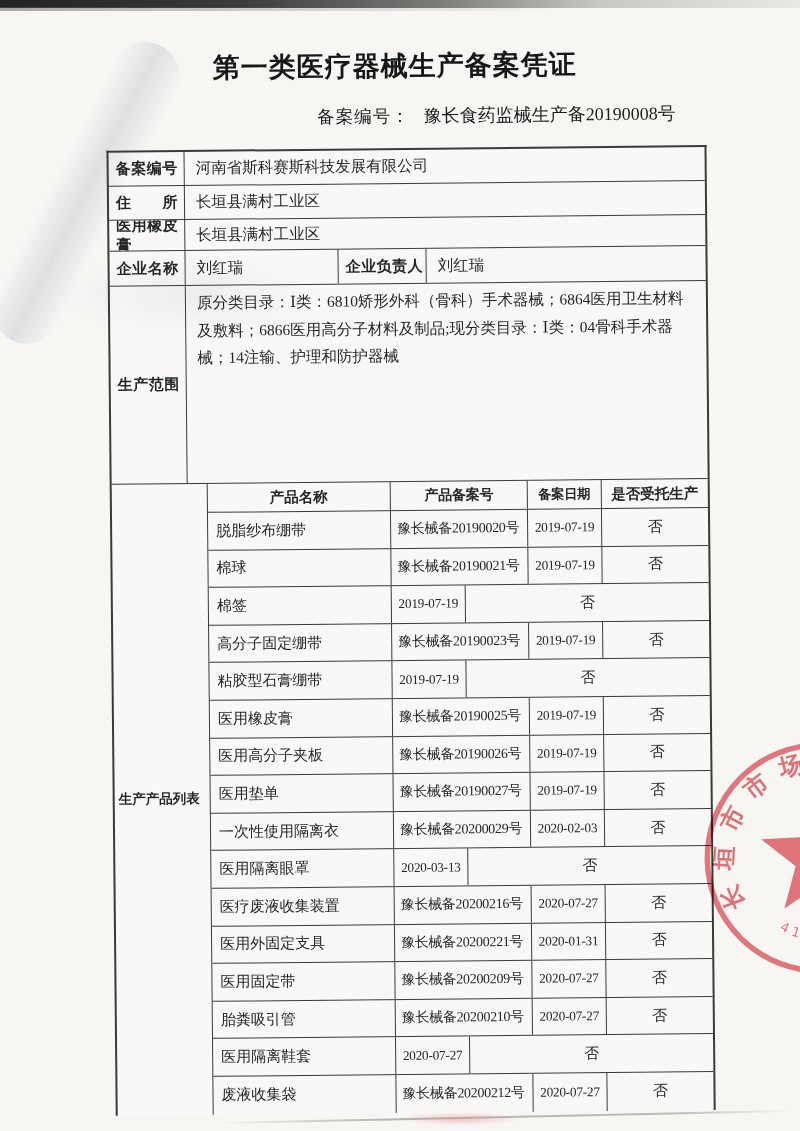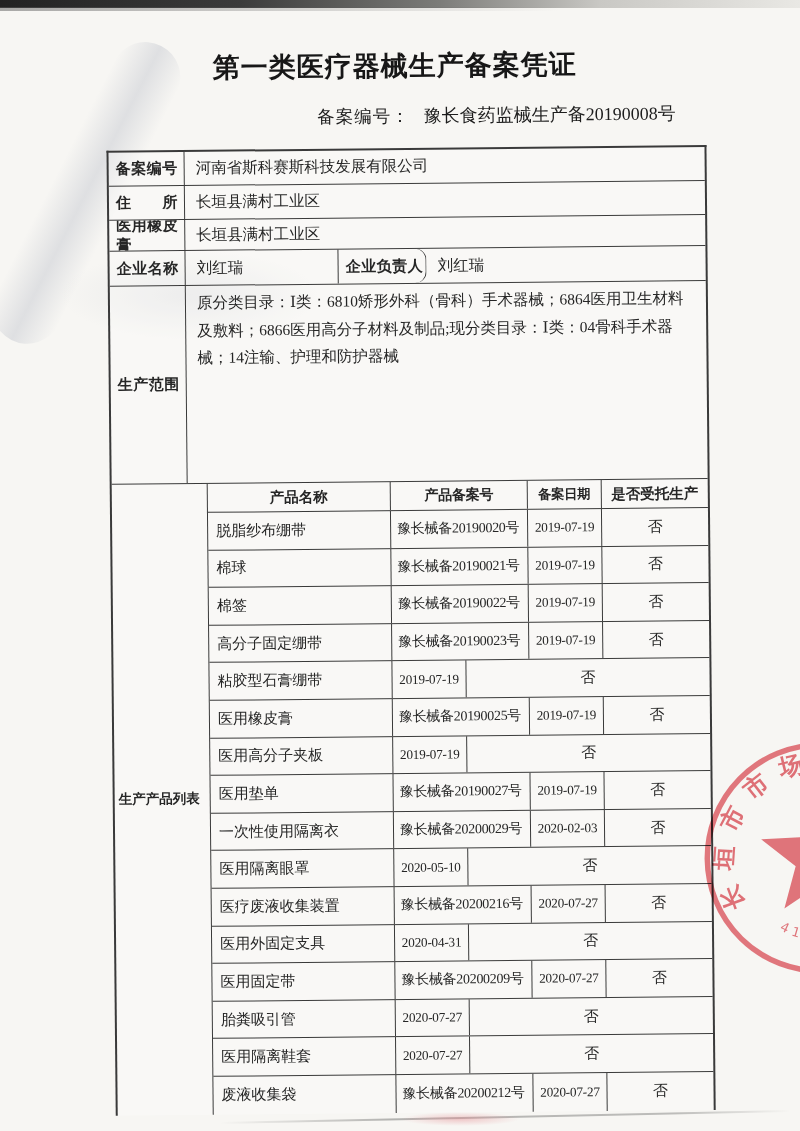--- a/index.html
+++ b/index.html
@@ -63,21 +63,21 @@
         display:flex;align-items:center;}
   .cell:last-child{border-right:none;}
   .lblc{font-weight:bold;padding-left:7px;font-size:15px;letter-spacing:.5px;}
   .valc{padding-left:11px;font-size:15.5px;}
 
   .irow{height:34px;}
   .irow.r3{height:31px;}
   .irow.r4{height:35px;}
   .w-label{width:76px;flex:0 0 76px;}
   .w-rep-val{width:153px;flex:0 0 153px;}
-  .w-rep-lbl{width:88px;flex:0 0 88px;border-radius:11px;}
+  .w-rep-lbl{width:88px;flex:0 0 88px;}
   .flex1{flex:1;}
 
   .scope-row{height:198px;}
   .scope-row .w-label{align-items:center;}
   .scope-text{
     flex:1;padding:3px 8px 0 11px;font-size:15.5px;line-height:27.5px;
     align-items:flex-start !important;display:block !important;
   }
 
   
@@ -171,21 +171,20 @@
     <div class="pc col-ent">否</div>
   </div>
             <div class="prow">
     <div class="pc col-name">棉球</div>
     <div class="pc col-rec">豫长械备20190021号</div>
     <div class="pc col-date">2019-07-19</div>
     <div class="pc col-ent">否</div>
   </div>
             <div class="prow">
     <div class="pc col-name">棉签</div>
-    <div class="pc col-rec">豫长械备20190022号</div>
     <div class="pc col-date">2019-07-19</div>
     <div class="pc col-ent">否</div>
   </div>
             <div class="prow">
     <div class="pc col-name">高分子固定绷带</div>
     <div class="pc col-rec">豫长械备20190023号</div>
     <div class="pc col-date">2019-07-19</div>
     <div class="pc col-ent">否</div>
   </div>
             <div class="prow">
@@ -194,59 +193,62 @@
     <div class="pc col-ent">否</div>
   </div>
             <div class="prow">
     <div class="pc col-name">医用橡皮膏</div>
     <div class="pc col-rec">豫长械备20190025号</div>
     <div class="pc col-date">2019-07-19</div>
     <div class="pc col-ent">否</div>
   </div>
             <div class="prow">
     <div class="pc col-name">医用高分子夹板</div>
+    <div class="pc col-rec">豫长械备20190026号</div>
     <div class="pc col-date">2019-07-19</div>
     <div class="pc col-ent">否</div>
   </div>
             <div class="prow">
     <div class="pc col-name">医用垫单</div>
     <div class="pc col-rec">豫长械备20190027号</div>
     <div class="pc col-date">2019-07-19</div>
     <div class="pc col-ent">否</div>
   </div>
             <div class="prow">
     <div class="pc col-name">一次性使用隔离衣</div>
     <div class="pc col-rec">豫长械备20200029号</div>
     <div class="pc col-date">2020-02-03</div>
     <div class="pc col-ent">否</div>
   </div>
             <div class="prow">
     <div class="pc col-name">医用隔离眼罩</div>
-    <div class="pc col-date">2020-05-10</div>
+    <div class="pc col-date">2020-03-13</div>
     <div class="pc col-ent">否</div>
   </div>
             <div class="prow">
     <div class="pc col-name">医疗废液收集装置</div>
     <div class="pc col-rec">豫长械备20200216号</div>
     <div class="pc col-date">2020-07-27</div>
     <div class="pc col-ent">否</div>
   </div>
             <div class="prow">
     <div class="pc col-name">医用外固定支具</div>
-    <div class="pc col-date">2020-04-31</div>
+    <div class="pc col-rec">豫长械备20200221号</div>
+    <div class="pc col-date">2020-01-31</div>
     <div class="pc col-ent">否</div>
   </div>
             <div class="prow">
     <div class="pc col-name">医用固定带</div>
     <div class="pc col-rec">豫长械备20200209号</div>
     <div class="pc col-date">2020-07-27</div>
     <div class="pc col-ent">否</div>
   </div>
             <div class="prow">
     <div class="pc col-name">胎粪吸引管</div>
+    <div class="pc col-rec">豫长械备20200210号</div>
     <div class="pc col-date">2020-07-27</div>
     <div class="pc col-ent">否</div>
   </div>
             <div class="prow">
     <div class="pc col-name">医用隔离鞋套</div>
     <div class="pc col-date">2020-07-27</div>
     <div class="pc col-ent">否</div>
   </div>
             <div class="prow">
     <div class="pc col-name">废液收集袋</div>

